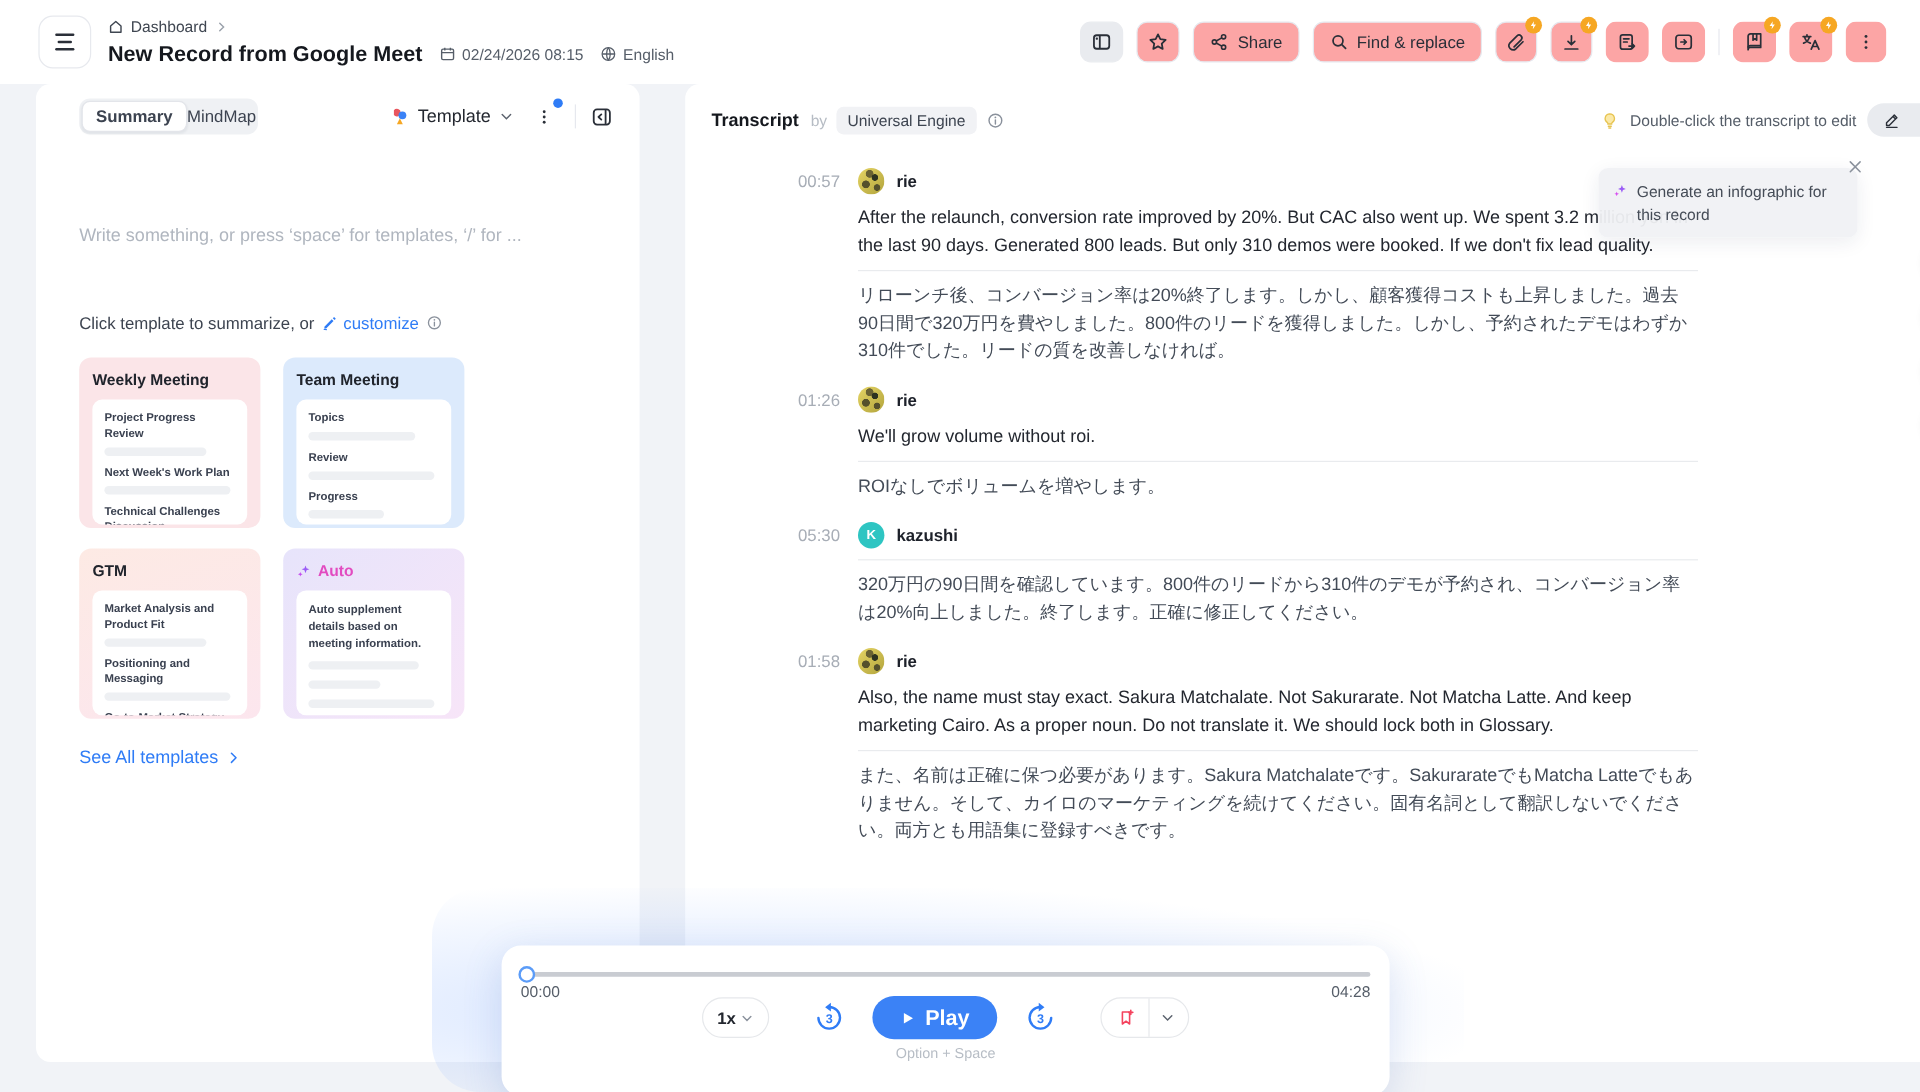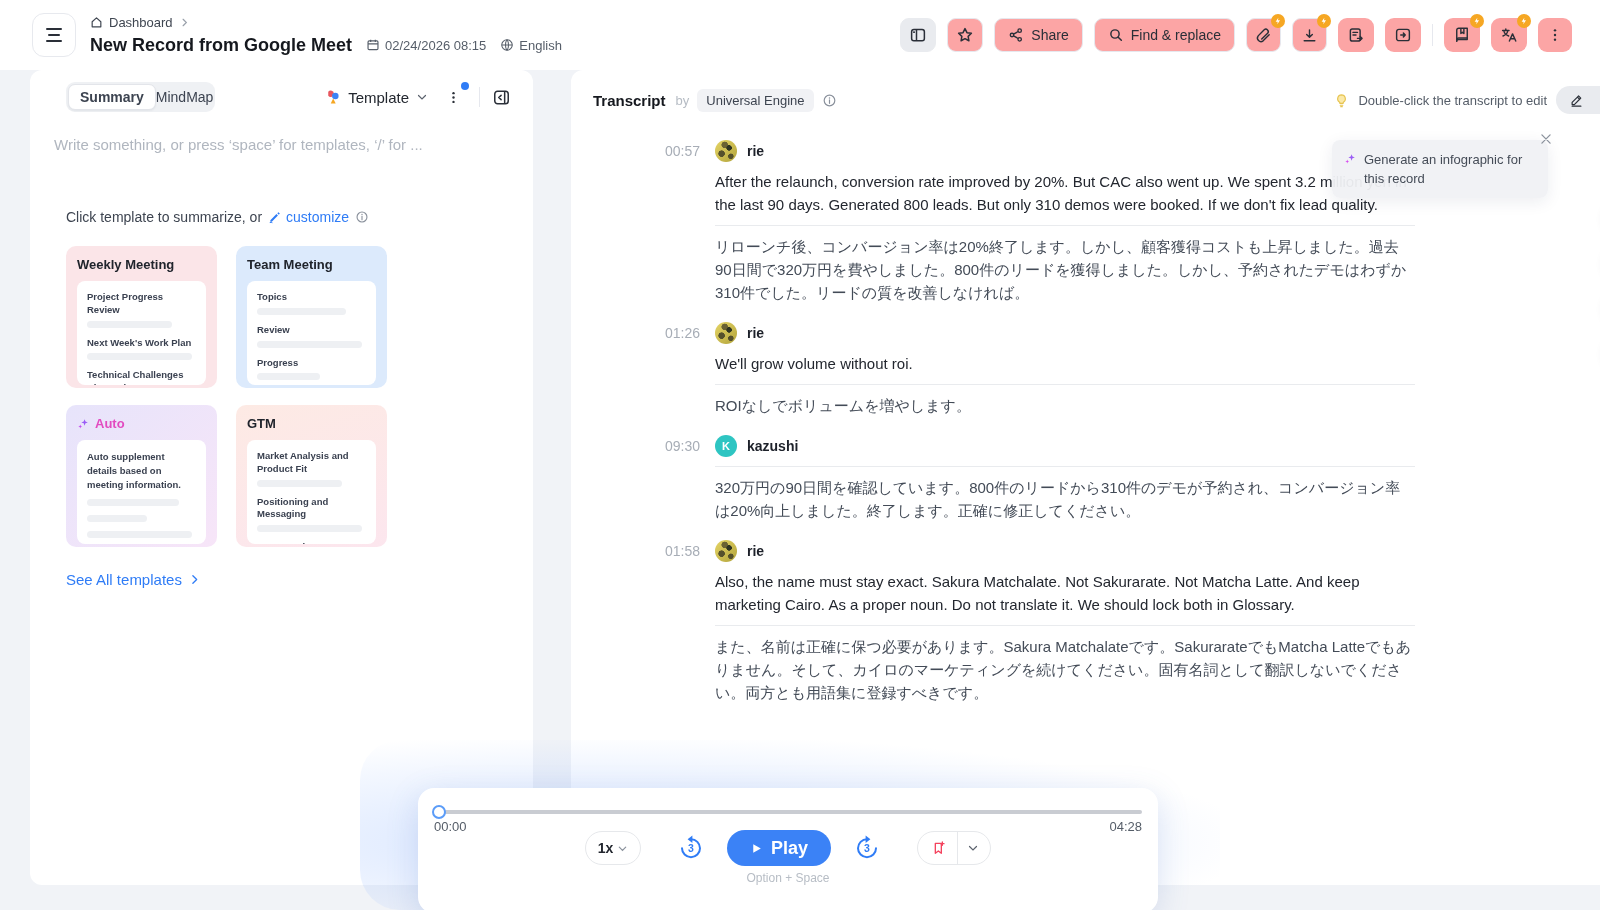--- a/index.html
+++ b/index.html
@@ -36,21 +36,21 @@
   
   .lp-top { display:flex; align-items:center; padding:12px 22px 0 36px; }
   .seg { display:flex; background:#eff1f4; border-radius:9px; padding:2px; }
   .seg .tab { font-size:14px; padding:5px 0; border-radius:7px; color:#3c4350; cursor:pointer; }
   .seg .tab.on { background:#fff; border:1px solid #e3e5ea; box-shadow:0 1px 2px rgba(20,30,50,.06); font-weight:bold; padding:4px 11px; }
   .lp-actions { margin-left:auto; display:flex; align-items:center; gap:12px; }
   .template-btn { display:flex; align-items:center; gap:7px; font-size:15px; color:#23272f; cursor:pointer; }
   .kebab-wrap { position:relative; cursor:pointer; padding:4px 6px; }
   .kebab-dot { position:absolute; top:-4px; right:-2px; width:8px; height:8px; border-radius:50%; background:#2f7cf6; }
   .lp-divider { width:1px; height:20px; background:#e6e8ee; }
-  .editor-placeholder { padding:0 24px; margin-top:24px; font-size:15px; color:#b0b6bf; }
+  .editor-placeholder { padding:0 36px; margin-top:76px; font-size:15px; color:#b0b6bf; }
   .hint-row { display:flex; align-items:center; gap:6px; padding:0 36px; margin-top:56px; font-size:14px; color:#3d4450; }
   .hint-link { color:#2f7cf6; cursor:pointer; display:flex; align-items:center; gap:4px; }
   .tpl-grid { display:grid; grid-template-columns:151px 151px; grid-auto-rows:142px; gap:17px 19px; padding:0 36px; margin-top:21px; }
   .tpl-card { border-radius:10px; padding:11px 11px; overflow:hidden; cursor:pointer; }
   .tpl-card h4 { font-size:13px; font-weight:bold; color:#20242c; }
   .tpl-inner { background:#fff; border-radius:8px; margin-top:9px; padding:10px 10px; height:104px; overflow:hidden; }
   .tpl-item-label { font-size:9.5px; font-weight:bold; color:#3a4150; line-height:1.35; margin-bottom:4px; }
   .tpl-line { height:7px; border-radius:4px; background:#eef0f3; margin-bottom:9px; }
   .card-weekly { background:#fbe5e8; }
   .card-team { background:#dceafc; }
@@ -355,45 +355,45 @@
       <h4>Team Meeting</h4>
       <div class="tpl-inner">
         <div class="tpl-item-label">Topics</div>
         <div class="tpl-line" style="width:82%"></div>
         <div class="tpl-item-label">Review</div>
         <div class="tpl-line" style="width:96%"></div>
         <div class="tpl-item-label">Progress</div>
         <div class="tpl-line" style="width:58%"></div>
       </div>
     </div>
-    <div class="tpl-card card-auto">
-      <h4>
-        <span>
-          <svg width="13" height="13" viewBox="0 0 24 24" fill="#9b5cf6">
-              <path d="M14 4 l1.6 4.4 L20 10 l-4.4 1.6 L14 16 l-1.6-4.4 L8 10 l4.4-1.6 Z"></path>
-              <path d="M6 14 l1 2.6 2.6 1 -2.6 1 -1 2.6 -1-2.6 -2.6-1 2.6-1 Z" fill="#c44df0"></path>
-            </svg>
-        </span>
-        <span>Auto</span>
-      </h4>
-      <div class="tpl-inner">
-        <div class="auto-desc">Auto supplement details based on meeting information.</div>
-        <div class="tpl-line" style="width:84%"></div>
-        <div class="tpl-line" style="width:55%"></div>
-        <div class="tpl-line" style="width:96%"></div>
-      </div>
-    </div>
     <div class="tpl-card card-gtm">
       <h4>GTM</h4>
       <div class="tpl-inner">
         <div class="tpl-item-label">Market Analysis and Product Fit</div>
         <div class="tpl-line" style="width:78%"></div>
         <div class="tpl-item-label">Positioning and Messaging</div>
         <div class="tpl-line" style="width:96%"></div>
         <div class="tpl-item-label">Go-to-Market Strategy</div>
+      </div>
+    </div>
+    <div class="tpl-card card-auto">
+      <h4>
+        <span>
+          <svg width="13" height="13" viewBox="0 0 24 24" fill="#9b5cf6">
+              <path d="M14 4 l1.6 4.4 L20 10 l-4.4 1.6 L14 16 l-1.6-4.4 L8 10 l4.4-1.6 Z"></path>
+              <path d="M6 14 l1 2.6 2.6 1 -2.6 1 -1 2.6 -1-2.6 -2.6-1 2.6-1 Z" fill="#c44df0"></path>
+            </svg>
+        </span>
+        <span>Auto</span>
+      </h4>
+      <div class="tpl-inner">
+        <div class="auto-desc">Auto supplement details based on meeting information.</div>
+        <div class="tpl-line" style="width:84%"></div>
+        <div class="tpl-line" style="width:55%"></div>
+        <div class="tpl-line" style="width:96%"></div>
       </div>
     </div>
   </div>
 
   <div class="see-all">
     <span>See All templates</span>
     <svg width="13" height="13" viewBox="0 0 24 24" fill="none" stroke="#2f7cf6" stroke-width="2.4" stroke-linecap="round" stroke-linejoin="round">
         <path d="M9 5 l7 7 -7 7"></path>
       </svg>
   </div>
@@ -453,21 +453,21 @@
       </div>
       <div class="entry-body">
         <div class="en-text">We'll grow volume without roi.</div>
         <hr class="tr-hr">
         <div class="ja-text">ROIなしでボリュームを増やします。</div>
       </div>
     </div>
 
     <div class="entry">
       <div class="entry-head">
-        <span class="entry-time">09:30</span>
+        <span class="entry-time">05:30</span>
         <span class="avatar avatar-k">K</span>
         <span class="speaker">kazushi</span>
       </div>
       <div class="entry-body">
         <hr class="tr-hr">
         <div class="ja-text">320万円の90日間を確認しています。800件のリードから310件のデモが予約され、コンバージョン率は20%向上しました。終了します。正確に修正してください。</div>
       </div>
     </div>
 
     <div class="entry">

